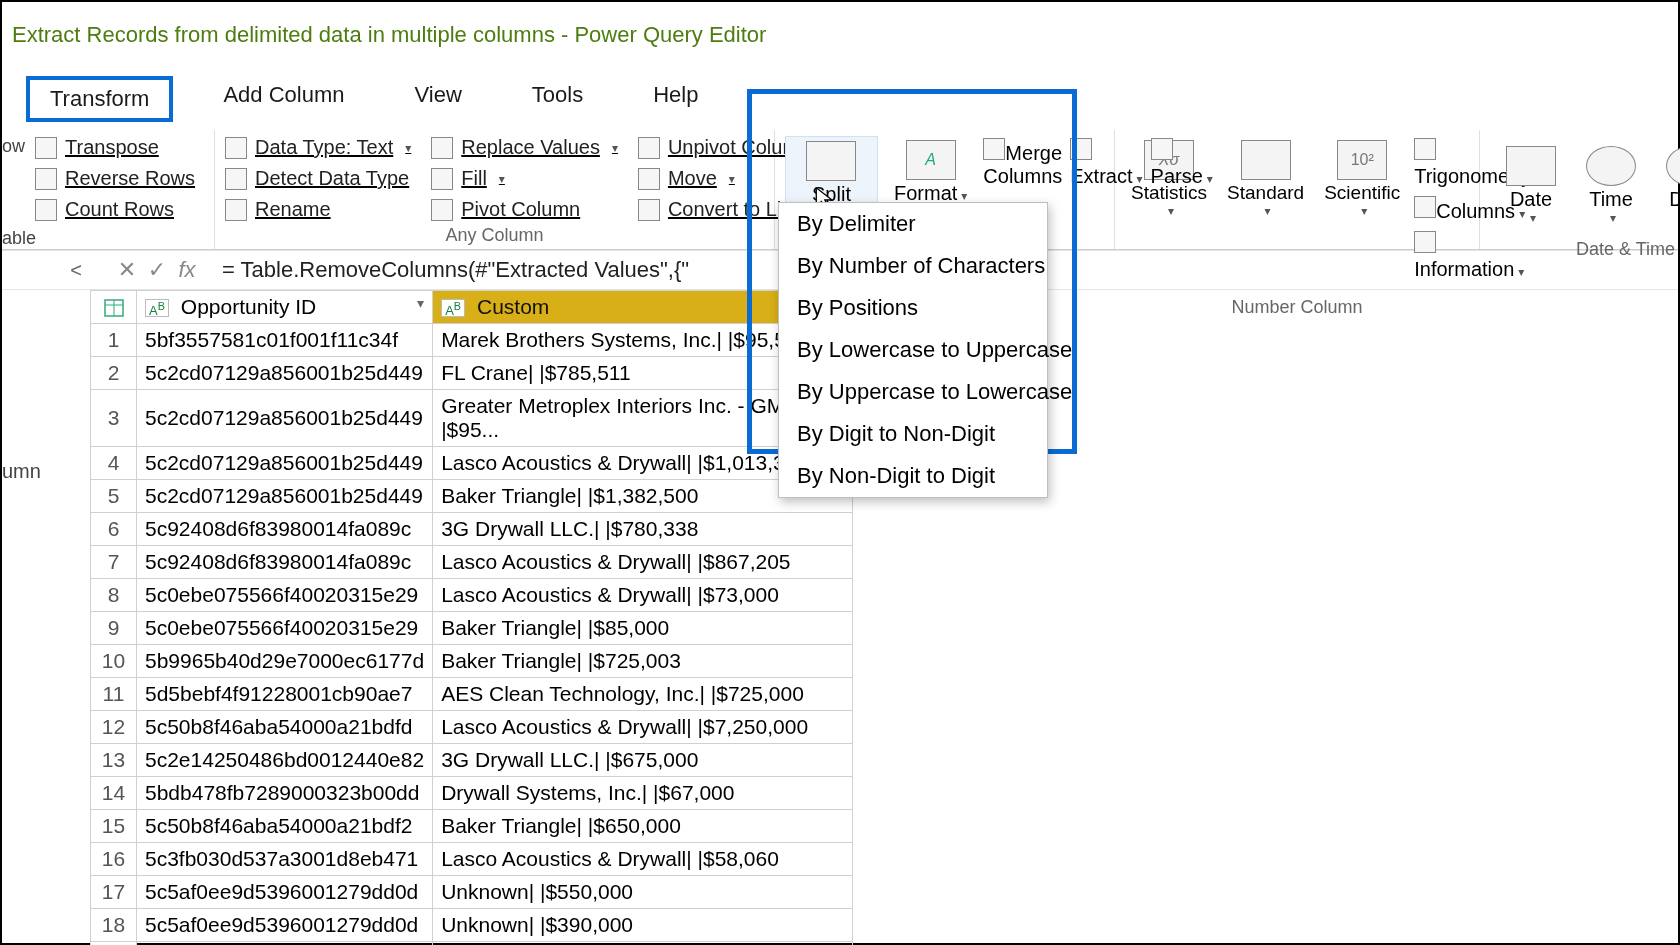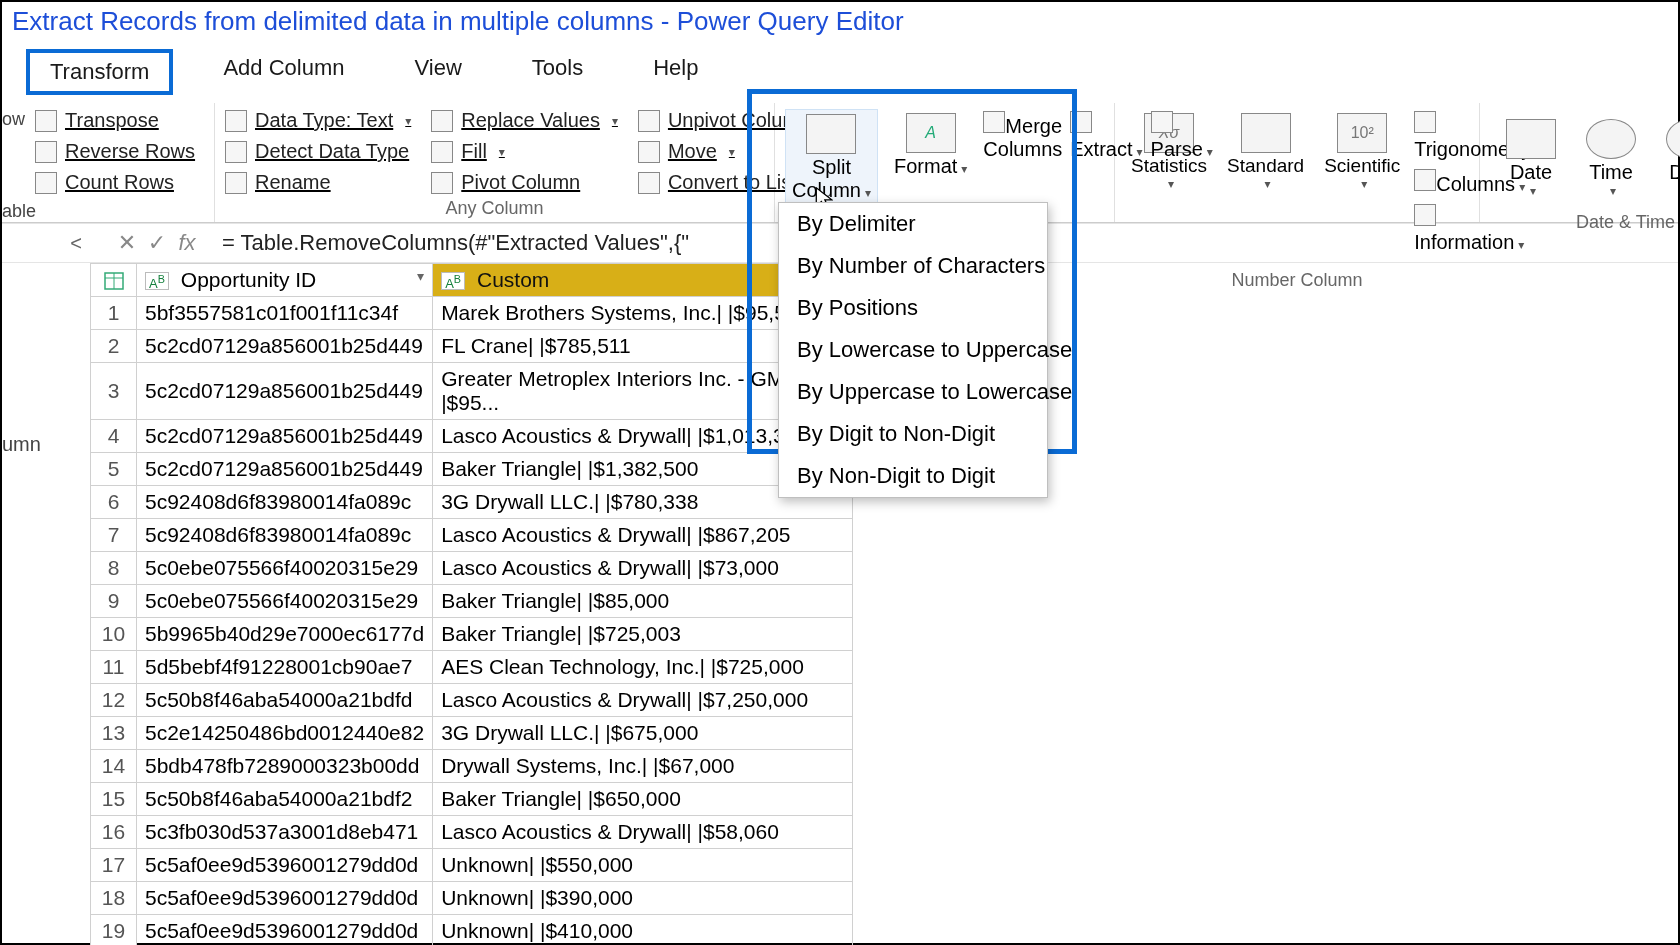--- a/index.html
+++ b/index.html
@@ -1,18 +1,18 @@
 <!DOCTYPE html>
 <html><head>
 <meta charset="utf-8">
 <style>
   * { box-sizing: border-box; font-family: "Segoe UI", Tahoma, sans-serif; }
   body { margin: 0; background: #fff; width: 1680px; height: 945px; overflow: hidden; position: relative; }
   .window { border: 2px solid #000; width: 1680px; height: 945px; position: relative; background:#fff;}
-  .titlebar { font-size: 26px; padding: 4px 10px; color: #1d4ed8; }
+  .titlebar { font-size: 22px; padding: 20px 10px; color: #4d7c0f; }
   .menubar { display: flex; gap: 30px; padding: 8px 24px; font-size: 22px; color:#1a1a1a;}
   .menubar .item { padding: 6px 20px; }
   .menubar .item.active { border: 4px solid #0a6bd5; }
   .ribbon { display: flex; border-bottom: 1px solid #ccc; height: 120px; }
   .leftcut { width: 32px; border-right:0; position:relative; padding-top:6px;}
   .leftcut .ow { font-size:18px; color:#444;}
   .leftcut .able { font-size:18px; color:#444; position:absolute; bottom:0;}
   .group { padding: 6px 10px; border-right: 1px solid #e0e0e0; display:flex; flex-direction:column; justify-content:space-between; }
   .group .rows { display:flex; flex-direction:column; gap:8px;text-decoration:underline; }
   .group .row { display:flex; align-items:center; gap:8px; font-size:20px; color:#222; white-space:nowrap;}

